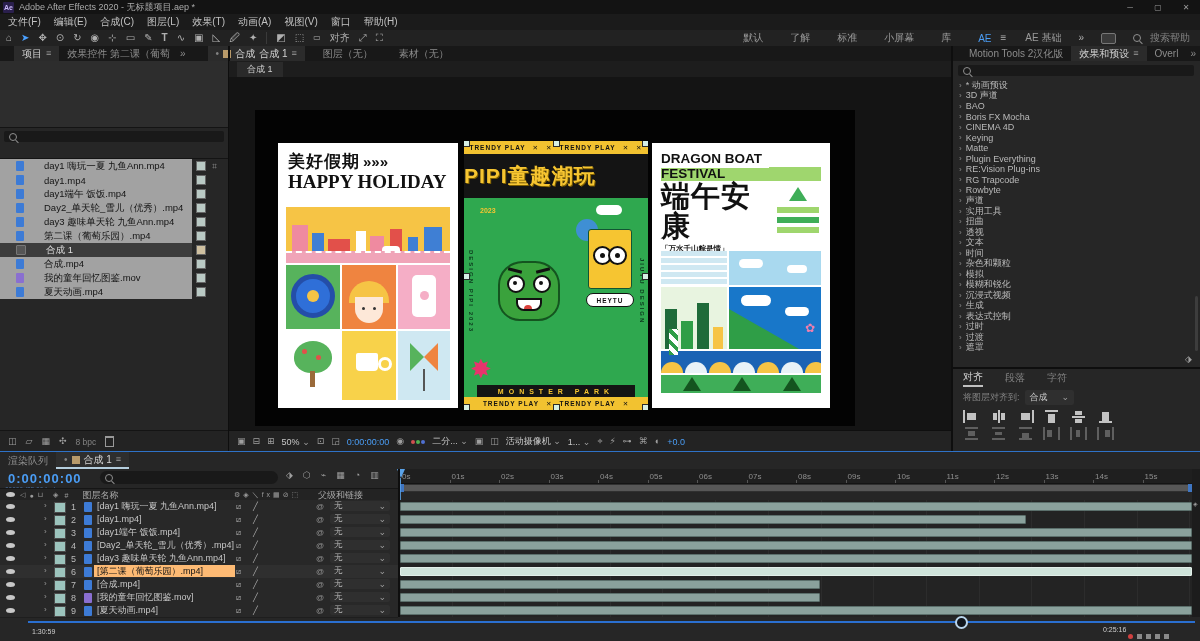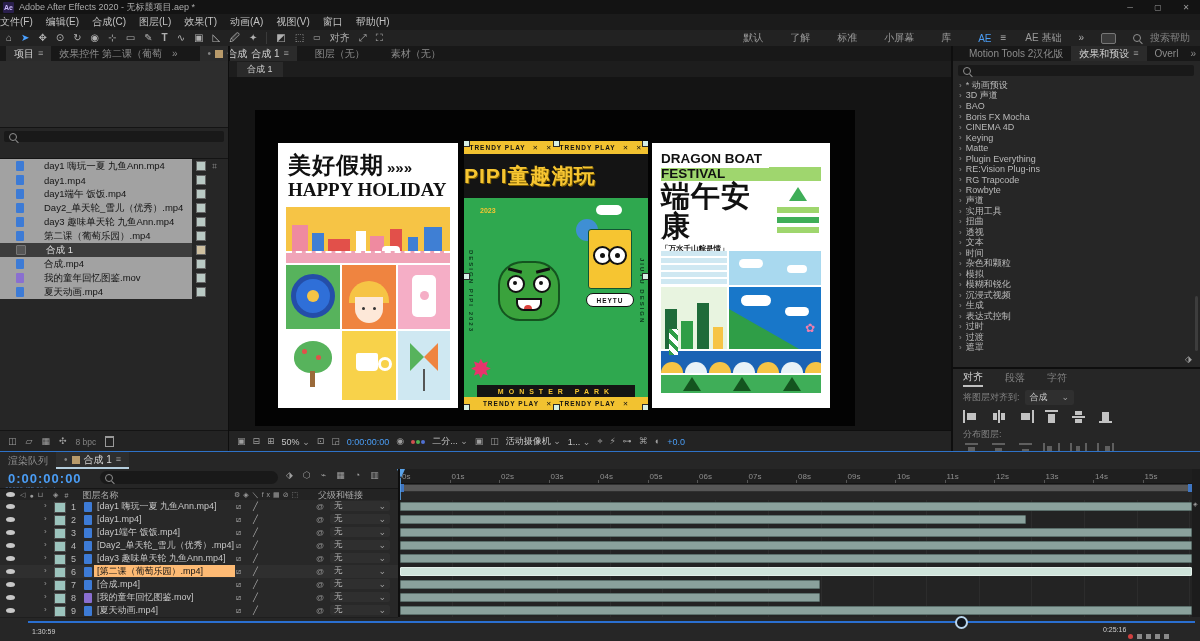--- a/index.html
+++ b/index.html
@@ -10,21 +10,21 @@
   .ico{color:#9f9f9f;font-size:9px;line-height:1}
   .dim{color:#828282}
   .blue{color:#4a9df5}
   .mag{width:6px;height:6px;border:1px solid #8f8f8f;border-radius:50%;position:relative;display:inline-block;flex:none}
   .mag::after{content:"";position:absolute;width:4px;height:1px;background:#8f8f8f;transform:rotate(45deg);right:-3px;bottom:-2px}
   
   .titlebar{left:0;top:0;width:1200px;height:14px;background:#131313;display:flex;align-items:center;font-size:9px;color:#ababab}
   .aeicon{width:11px;height:11px;margin:0 5px 0 3px;background:#2a1f4d;color:#c9b7f7;font-size:7px;font-weight:bold;
           display:flex;align-items:center;justify-content:center;border-radius:1px}
   .winbtn{width:28px;text-align:center;color:#9a9a9a;font-size:8px}
-  .menubar{left:0;top:14px;width:1200px;height:16px;background:#1b1b1b;display:flex;align-items:center;gap:13px;box-sizing:border-box;font-size:10px;color:#c2c2c2}
+  .menubar{left:0;top:14px;width:1200px;height:16px;background:#1b1b1b;display:flex;align-items:center;gap:13px;padding-left:8px;box-sizing:border-box;font-size:10px;color:#c2c2c2}
   .toolbar{left:0;top:30px;width:1200px;height:16px;background:#222;display:flex;align-items:center;gap:9px;padding-left:6px;box-sizing:border-box}
   .tbi{color:#b0b0b0;font-size:10px;line-height:1}
   .sep{width:1px;height:12px;background:#3a3a3a}
   .wsp{color:#9a9a9a;font-size:10px}
   
   .tabstrip{left:0;top:46px;width:1200px;height:15px;background:#181818;display:flex;align-items:stretch;font-size:10px}
   .tab{display:flex;align-items:center;gap:4px;padding:0 8px;color:#8c8c8c}
   .tab.active{background:#2b2b2b;color:#d2d2d2}
   .vline{position:absolute;width:2px;background:#0e0e0e}
   
@@ -67,21 +67,21 @@
           background-image:repeating-linear-gradient(90deg,transparent 0,transparent 51.7px,rgba(255,255,255,.045) 51.7px,rgba(255,255,255,.045) 52.7px)}
   .bar{position:absolute;height:9px;background:#8aa19c;border:1px solid #5b6f6b;border-radius:1px;box-sizing:border-box}
   .bar.sel{background:#cfe3da;border-color:#e2efe9}
   .rlab{flex:1;font-size:8px;color:#8f8f8f;position:relative;padding-left:2px}
   .rlab::after{content:"";position:absolute;left:0;bottom:-2px;width:1px;height:3px;background:#555}
   
   .poster{position:absolute;overflow:hidden}
   .hdl{position:absolute;width:5px;height:5px;background:#d6efe4;border:1px solid #2a2a2a;z-index:5}
   
   .p1{background:#fff;color:#111}
-  .p1cn{font-size:23px;font-weight:900;letter-spacing:1px}
+  .p1cn{font-size:17px;font-weight:900;letter-spacing:1px}
   .p1ar{font-size:15px;font-weight:900;margin-left:3px}
   .p1en{font-family:"Liberation Serif","DejaVu Serif",serif;font-size:19px;font-weight:700;margin-top:-2px}
   .bld{display:inline-block;margin-right:3px}
   
   .p2{background:#2fa84f}
   .p2banner{height:13px;background:#f2c230;color:#131313;display:flex;align-items:center;justify-content:center;gap:7px;
             font-size:6.5px;font-weight:bold;letter-spacing:1px}
   .p2head{height:44px;background:#141414;display:flex;align-items:center;justify-content:flex-start}
   .p2title{color:#f6c531;font-size:21px;font-weight:900;letter-spacing:1px;text-shadow:1px 1px 0 #7a5c00}
   .p2side{position:absolute;top:62px;bottom:30px;width:13px;writing-mode:vertical-rl;font-size:6px;font-weight:bold;color:#0d3a1e;
@@ -174,21 +174,21 @@
     <span class="blue" style="margin-left:18px;font-size:10px">AE</span>
     <span class="tbi">≡</span>
     <span class="wsp" style="margin-left:10px">AE 基础</span>
     <span class="tbi" style="margin-left:8px">»</span>
     <span style="width:13px;height:9px;background:#3a3a3a;border:1px solid #777;border-radius:2px;margin-left:8px"></span>
     <span class="mag" style="margin-left:8px"></span>
     <span class="dim" style="margin-right:10px">搜索帮助</span>
   </div>
 
   <div class="r tabstrip">
-    <div class="tab active" style="margin-left:6px">
+    <div class="tab active" style="margin-left:14px">
       <span>项目</span>
         <span class="ico">≡</span>
       </div>
     <div class="tab">
         <span>效果控件 第二课（葡萄</span>
       </div>
     <div class="tab" style="padding:0 2px">
         <span>»</span>
       </div>
     <div style="width:14px"></div>
@@ -614,21 +614,20 @@
         </span>
     </div>
     <div style="padding-left:10px;margin-top:5px">
       <span class="alb"><i style="left:0;top:0;width:2px;height:13px"></i><i style="left:4px;top:3px;width:9px;height:7px"></i></span>
       <span class="alb"><i style="left:8px;top:0;width:2px;height:13px"></i><i style="left:3px;top:3px;width:4px;height:7px"></i><i style="left:11px;top:3px;width:4px;height:7px"></i></span>
       <span class="alb"><i style="right:0;top:0;width:2px;height:13px"></i><i style="right:4px;top:3px;width:9px;height:7px"></i></span>
       <span class="alb"><i style="left:2px;top:0;width:13px;height:2px"></i><i style="left:5px;top:4px;width:7px;height:9px"></i></span>
       <span class="alb"><i style="left:2px;top:6px;width:13px;height:2px"></i><i style="left:5px;top:1px;width:7px;height:4px"></i><i style="left:5px;top:9px;width:7px;height:4px"></i></span>
       <span class="alb"><i style="left:2px;bottom:0;width:13px;height:2px"></i><i style="left:5px;top:2px;width:7px;height:9px"></i></span>
     </div>
-    <div class="dim" style="padding-left:10px;margin-top:3px;font-size:9px">分布图层:</div>
     <div style="padding-left:10px;margin-top:2px">
       <span class="alb dis"><i style="left:2px;top:0;width:13px;height:2px"></i><i style="left:2px;bottom:0;width:13px;height:2px"></i><i style="left:5px;top:4px;width:7px;height:5px"></i></span>
       <span class="alb dis"><i style="left:2px;top:0;width:13px;height:2px"></i><i style="left:2px;bottom:0;width:13px;height:2px"></i><i style="left:5px;top:5px;width:7px;height:3px"></i></span>
       <span class="alb dis"><i style="left:2px;top:0;width:13px;height:2px"></i><i style="left:2px;bottom:0;width:13px;height:2px"></i><i style="left:5px;top:6px;width:7px;height:5px"></i></span>
       <span class="alb dis"><i style="left:0;top:0;width:2px;height:13px"></i><i style="right:0;top:0;width:2px;height:13px"></i><i style="left:4px;top:3px;width:5px;height:7px"></i></span>
       <span class="alb dis"><i style="left:0;top:0;width:2px;height:13px"></i><i style="right:0;top:0;width:2px;height:13px"></i><i style="left:6px;top:3px;width:4px;height:7px"></i></span>
       <span class="alb dis"><i style="left:0;top:0;width:2px;height:13px"></i><i style="right:0;top:0;width:2px;height:13px"></i><i style="left:8px;top:3px;width:5px;height:7px"></i></span>
     </div>
   </div>
 

